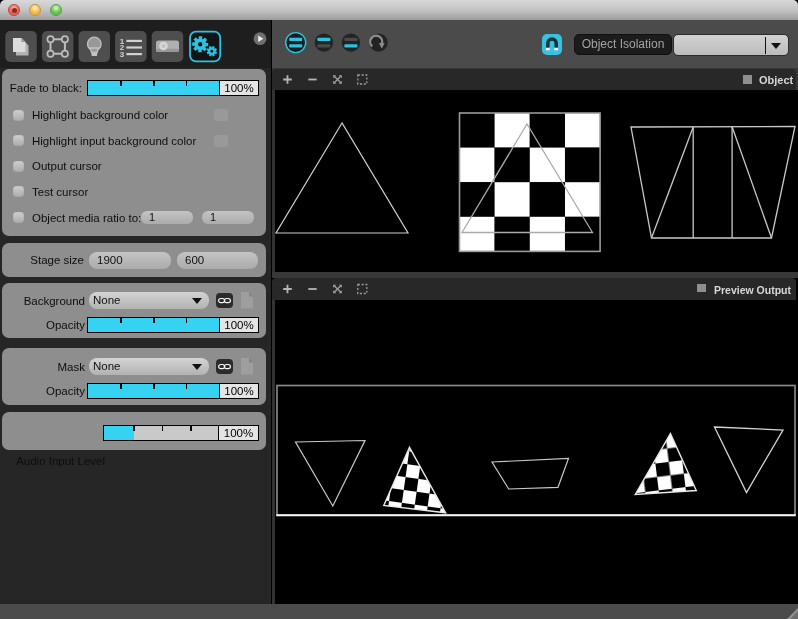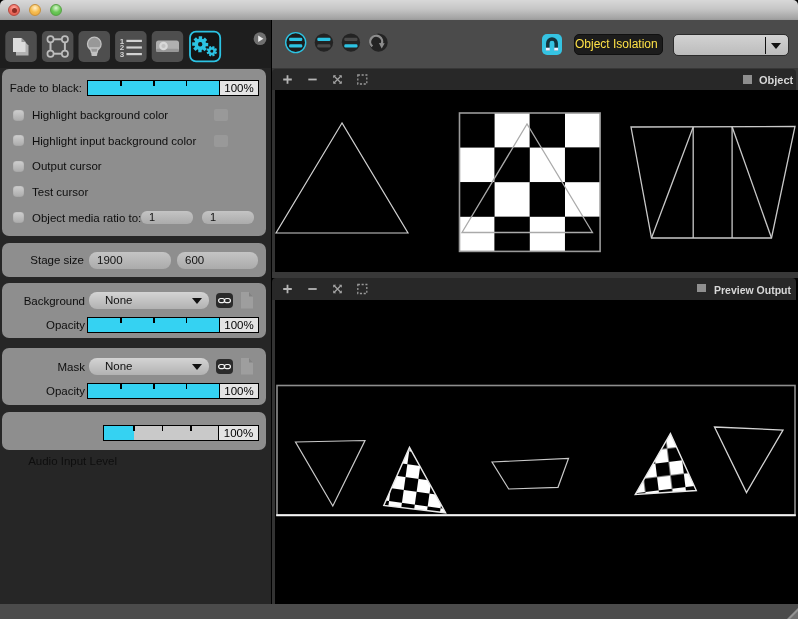--- a/index.html
+++ b/index.html
@@ -33,29 +33,29 @@
   .sl-box{background:#e4e4e4;border-left:1px solid #000;height:100%;
      font-size:11.5px;color:#000;text-align:center;line-height:14px;}
   .tick{position:absolute;top:0;width:1.5px;height:5px;background:#000;}
   
   .cb{position:absolute;left:13px;width:11px;height:11px;border-radius:3px;
      background:linear-gradient(#cfcfcf,#ababab);box-shadow:inset 0 0 1px #777;}
   .swatch{position:absolute;left:214px;width:14px;height:12px;border-radius:2px;background:#999;}
   .field{position:absolute;background:linear-gradient(#c4c4c4,#ababab);border-radius:8px;
      font-size:11.5px;color:#111;padding-left:8px;}
   .dd{position:absolute;background:linear-gradient(#d4d4d4,#b2b2b2);border-radius:8px;
-     font-size:11.5px;color:#111;padding-left:16px;height:17px;line-height:17px;width:120px;}
+     font-size:11.5px;color:#111;padding-left:4px;height:17px;line-height:17px;width:120px;}
   .dd:after{content:"";position:absolute;right:7px;top:6px;border:5px solid transparent;
      border-top:6px solid #111;border-bottom:0;}
   .chainbtn{position:absolute;width:17px;height:15px;background:#2b2b2b;border-radius:4px;}
 
   
   #rtoolbar{left:272px;top:20px;width:526px;height:48px;background:#4b4b4b;}
-  #objiso{left:574px;top:34px;width:89px;height:21px;background:#1c1c1c;border:1px solid #101010;
-     border-radius:5px;color:#fde047;font-size:12px;line-height:19px;}
+  #objiso{left:574px;top:34px;width:98px;height:21px;background:#1c1c1c;border:1px solid #101010;
+     border-radius:5px;color:#a3a3a3;font-size:12px;text-align:center;line-height:19px;}
   #topdd{left:673px;top:34px;width:116px;height:22px;border-radius:5px;
      background:linear-gradient(#d2d2d2,#bcbcbc);border:1px solid #2c2c2c;}
   #topdd .sep{position:absolute;left:90.5px;top:1.5px;width:1.5px;height:17px;background:#111;}
   #topdd:after{content:"";position:absolute;right:7px;top:8px;border:5.5px solid transparent;
      border-top:6px solid #111;border-bottom:0;}
   #magnet{left:542px;top:34px;width:20px;height:21px;background:#35c3e2;border-radius:5px;}
 
   .phead{left:272px;width:524px;background:#282828;border-radius:4px 4px 0 0;}
   .phlabel{position:absolute;font-size:11px;font-weight:bold;color:#d8d8d8;}
   .phsq{position:absolute;width:8.5px;height:8.5px;background:#8f8f8f;}
@@ -223,21 +223,21 @@
   <div class="slider" style="left:87px;top:382.5px;width:172px;">
     <div class="sl-cyan" style="width:131px;">
       <div class="tick" style="left:32.3px;"></div>
         <div class="tick" style="left:65.1px;"></div>
         <div class="tick" style="left:97.8px;"></div>
     </div>
     <div class="sl-box" style="width:39px;">100%</div>
   </div>
 
   <div class="sect" style="top:412px;height:38px;"></div>
-  <div class="lbl r" style="left:21px;top:425.5px;width:96px;margin-top:28px;">Audio Input Level</div>
+  <div class="lbl r" style="left:9px;top:425.5px;width:96px;margin-top:28px;">Audio Input Level</div>
   <div class="slider" style="left:103px;top:424.5px;width:156px;">
     <div class="sl-cyan" style="width:30px;"></div>
     <div class="sl-gray" style="width:84px;">
       <div class="tick" style="left:-1px;"></div>
         <div class="tick" style="left:27.5px;"></div>
         <div class="tick" style="left:56px;"></div>
     </div>
     <div class="sl-box" style="width:40px;">100%</div>
   </div>
 

